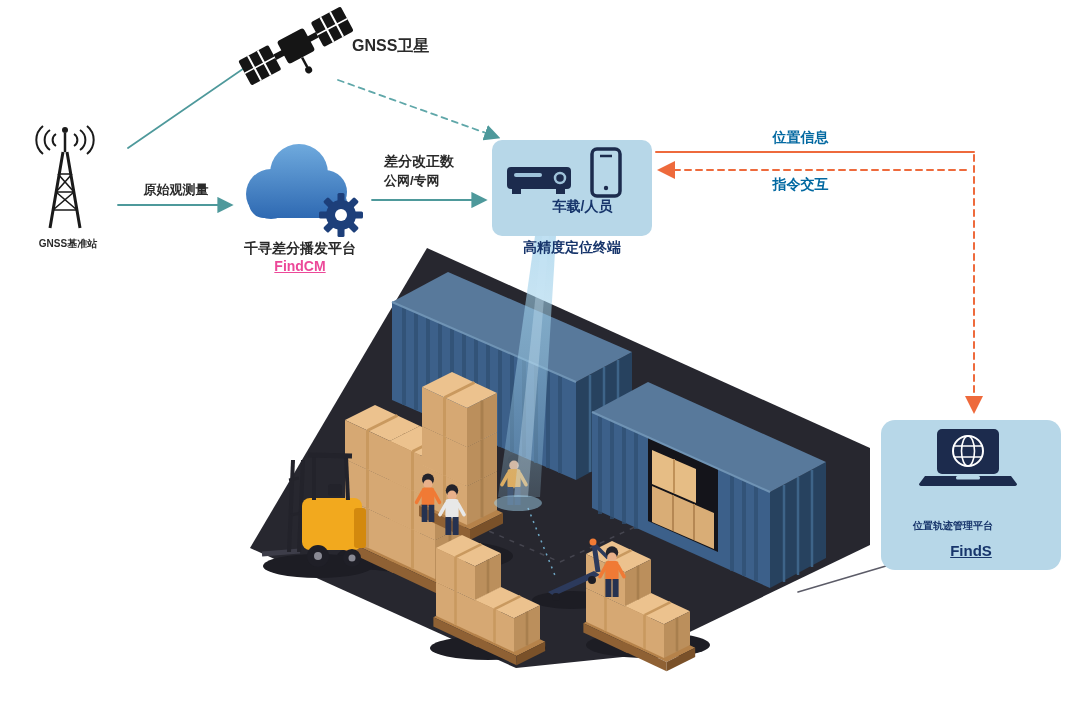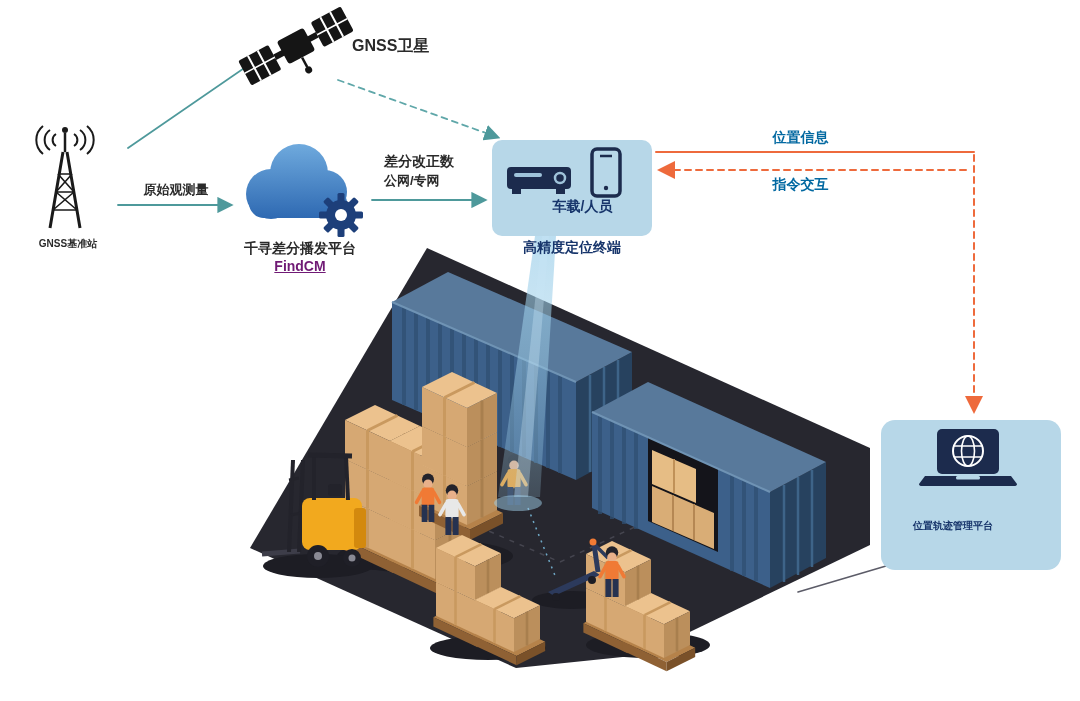--- a/index.html
+++ b/index.html
@@ -7,21 +7,21 @@
   .canvas {
     position: relative; width: 1080px; height: 701px; background: #ffffff;
     overflow: hidden; font-family: "Liberation Sans", sans-serif; padding-left: 34px;
   }
   svg.gfx { position: absolute; left: 0; top: 0; }
   .lbl { position: absolute; line-height: 1.2; white-space: nowrap; }
   .center { text-align: center; }
   .dark   { color: #2a2a2a; }
   .navy   { color: #17356b; }
   .orange { color: #0369a1; }
-  .maroon { color: #701a75; }
+  .maroon { color: #ec4899; }
   .u { text-decoration: underline; }
 </style>
 </head>
 <body>
 
 <div class="canvas">
 
 <svg class="gfx" width="1080" height="701" viewBox="0 0 1080 701">
   <defs>
     <marker id="mt" markerWidth="9" markerHeight="9" refX="7" refY="4.5" orient="auto">
@@ -255,14 +255,15 @@
 <div class="lbl dark" style="left:384px;top:153px;font-size:14px;font-weight:600;">差分改正数</div>
 <div class="lbl dark" style="left:384px;top:173px;font-size:13px;font-weight:600;">公网/专网</div>
 
 <div class="lbl navy center" style="left:492px;top:198px;width:133px;font-size:14px;font-weight:700;margin-left:24px;">车载/人员</div>
 <div class="lbl navy center" style="left:492px;top:216px;width:160px;font-size:14px;font-weight:700;margin-top:23px;">高精度定位终端</div>
 
 <div class="lbl orange center" style="left:733px;top:129px;width:135px;font-size:14px;font-weight:600;">位置信息</div>
 <div class="lbl orange center" style="left:733px;top:176px;width:135px;font-size:14px;font-weight:700;">指令交互</div>
 
 <div class="lbl navy center" style="left:881px;top:520px;width:144px;font-size:10px;font-weight:700;">位置轨迹管理平台</div>
+<div class="lbl navy center u" style="left:881px;top:542px;width:180px;font-size:15px;font-weight:700;">FindS</div>
 
 </div>
 
 </body></html>

